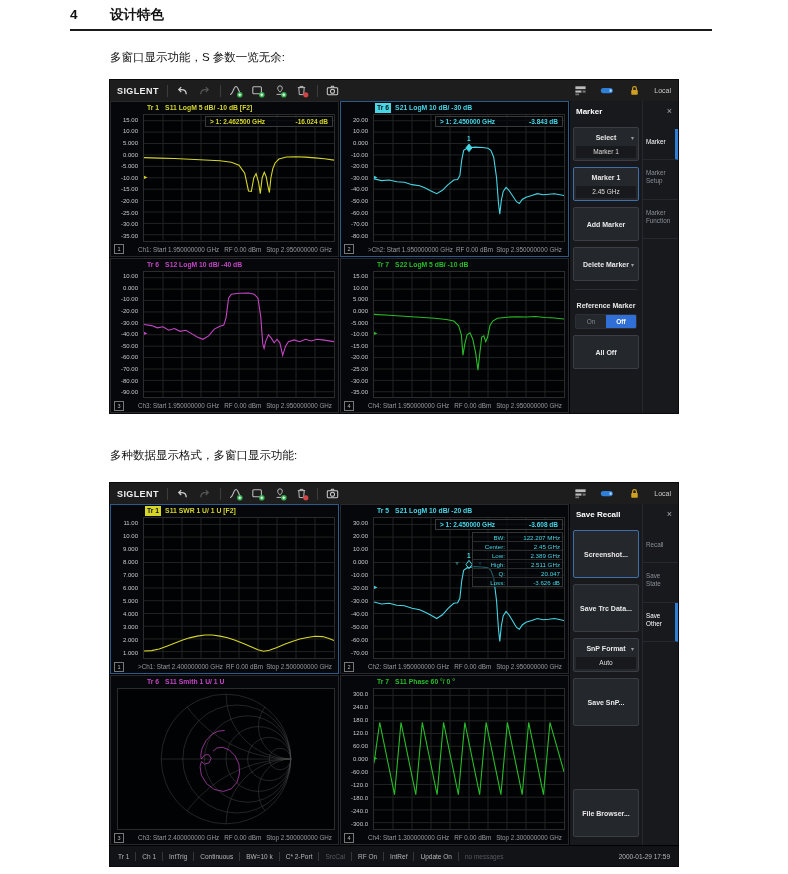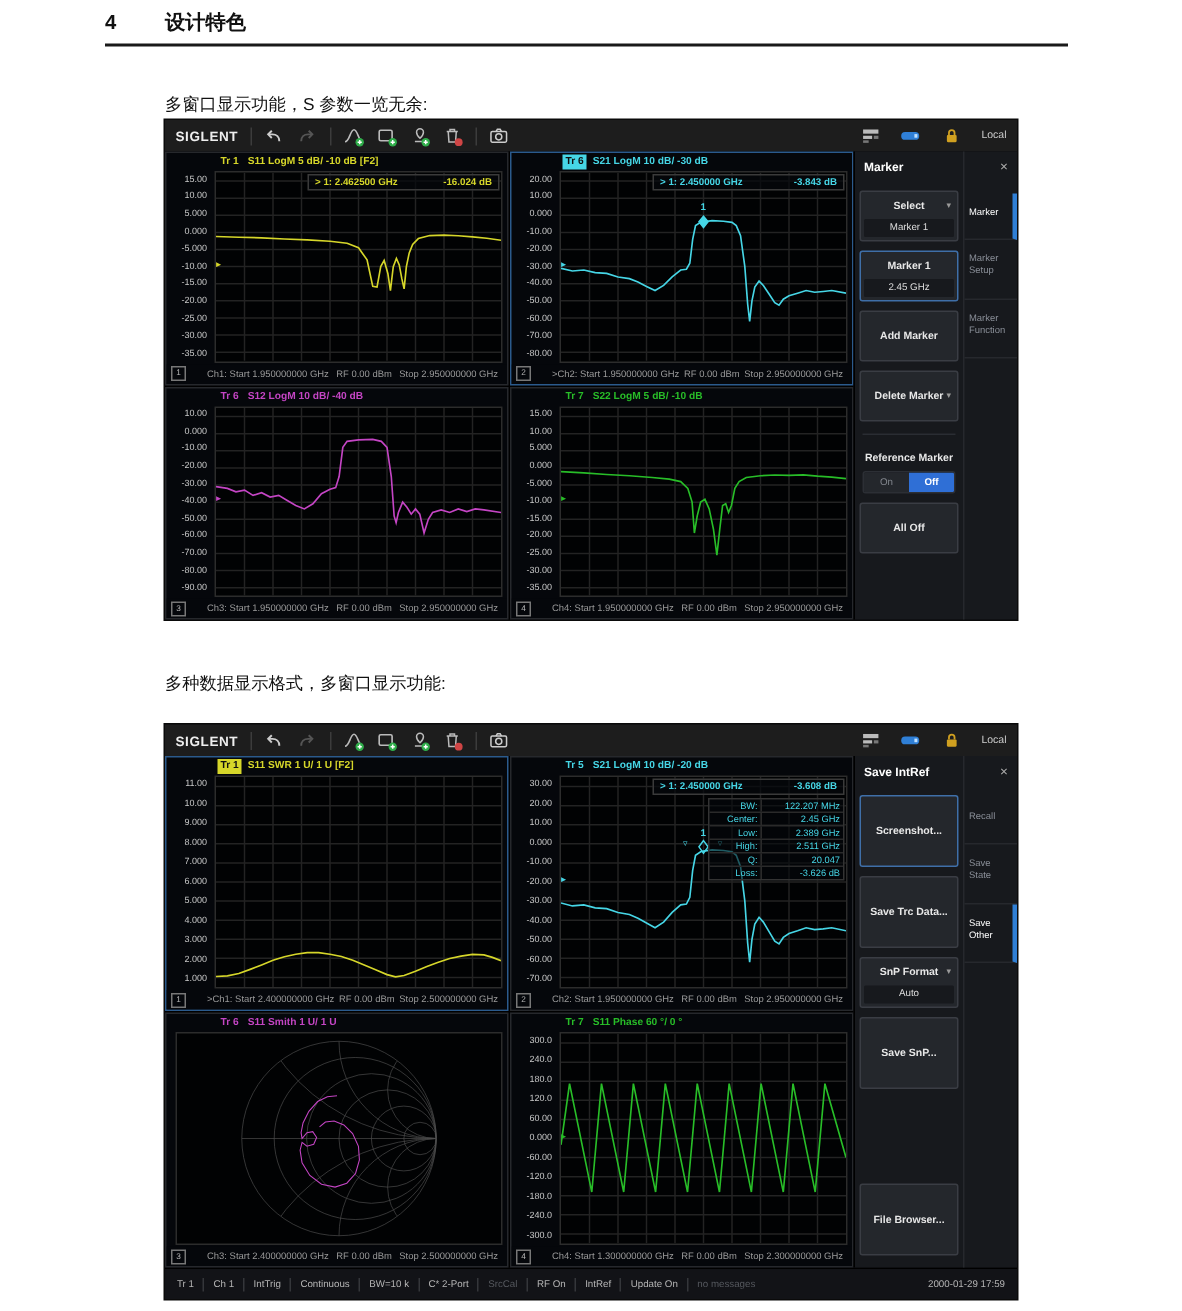--- a/index.html
+++ b/index.html
@@ -3,21 +3,21 @@
 <meta charset="utf-8">
 <style>
   html,body{margin:0;padding:0}
   body{width:788px;height:874px;position:relative;background:#fff;
        font-family:"Liberation Sans","DejaVu Sans",sans-serif;color:#111;overflow:hidden}
 
   .heading{position:absolute;left:70px;top:6px;width:642px;border-bottom:2px solid #1a1a1a;
            padding-bottom:5px;font-weight:bold;font-size:13.5px}
   .heading .num{display:inline-block;width:40px}
   .caption{position:absolute;left:110px;font-size:11.5px}
-  #cap1{top:62px}
+  #cap1{top:50px}
   #cap2{top:448px}
 
   .shot{position:absolute;left:110px;width:568px;background:#06070a;display:flex;flex-direction:column;
         box-shadow:0 0 0 1px #0a0a0a}
   #shot1{top:80px;height:333px}
   #shot2{top:483px;height:383px}
 
   
   .toolbar{height:21px;background:#1d1d1d;display:flex;align-items:center;padding:0 7px;gap:8px;flex:none}
   .logo{color:#eee;font-weight:bold;font-size:9px;letter-spacing:.4px}
@@ -743,21 +743,21 @@
           <div class="win-footer">
             <span class="win-num">4</span>
             <span class="f-ch">Ch4: Start 1.300000000 GHz</span>
             <span class="f-rf">RF 0.00 dBm</span>
             <span class="f-stop">Stop 2.300000000 GHz</span>
           </div>
         </div>
       </div>
     <aside class="panel">
       <div class="panel-header">
-        <span>Save IntRef</span>
+        <span>Save Recall</span>
         <span class="panel-close">×</span>
       </div>
       <div class="panel-main">
         <div class="pbtn active tall">
             <span>Screenshot...</span>
           </div>
         <div class="pbtn tall">
             <span>Save Trc Data...</span>
           </div>
         <div class="pbtn has-sub">

